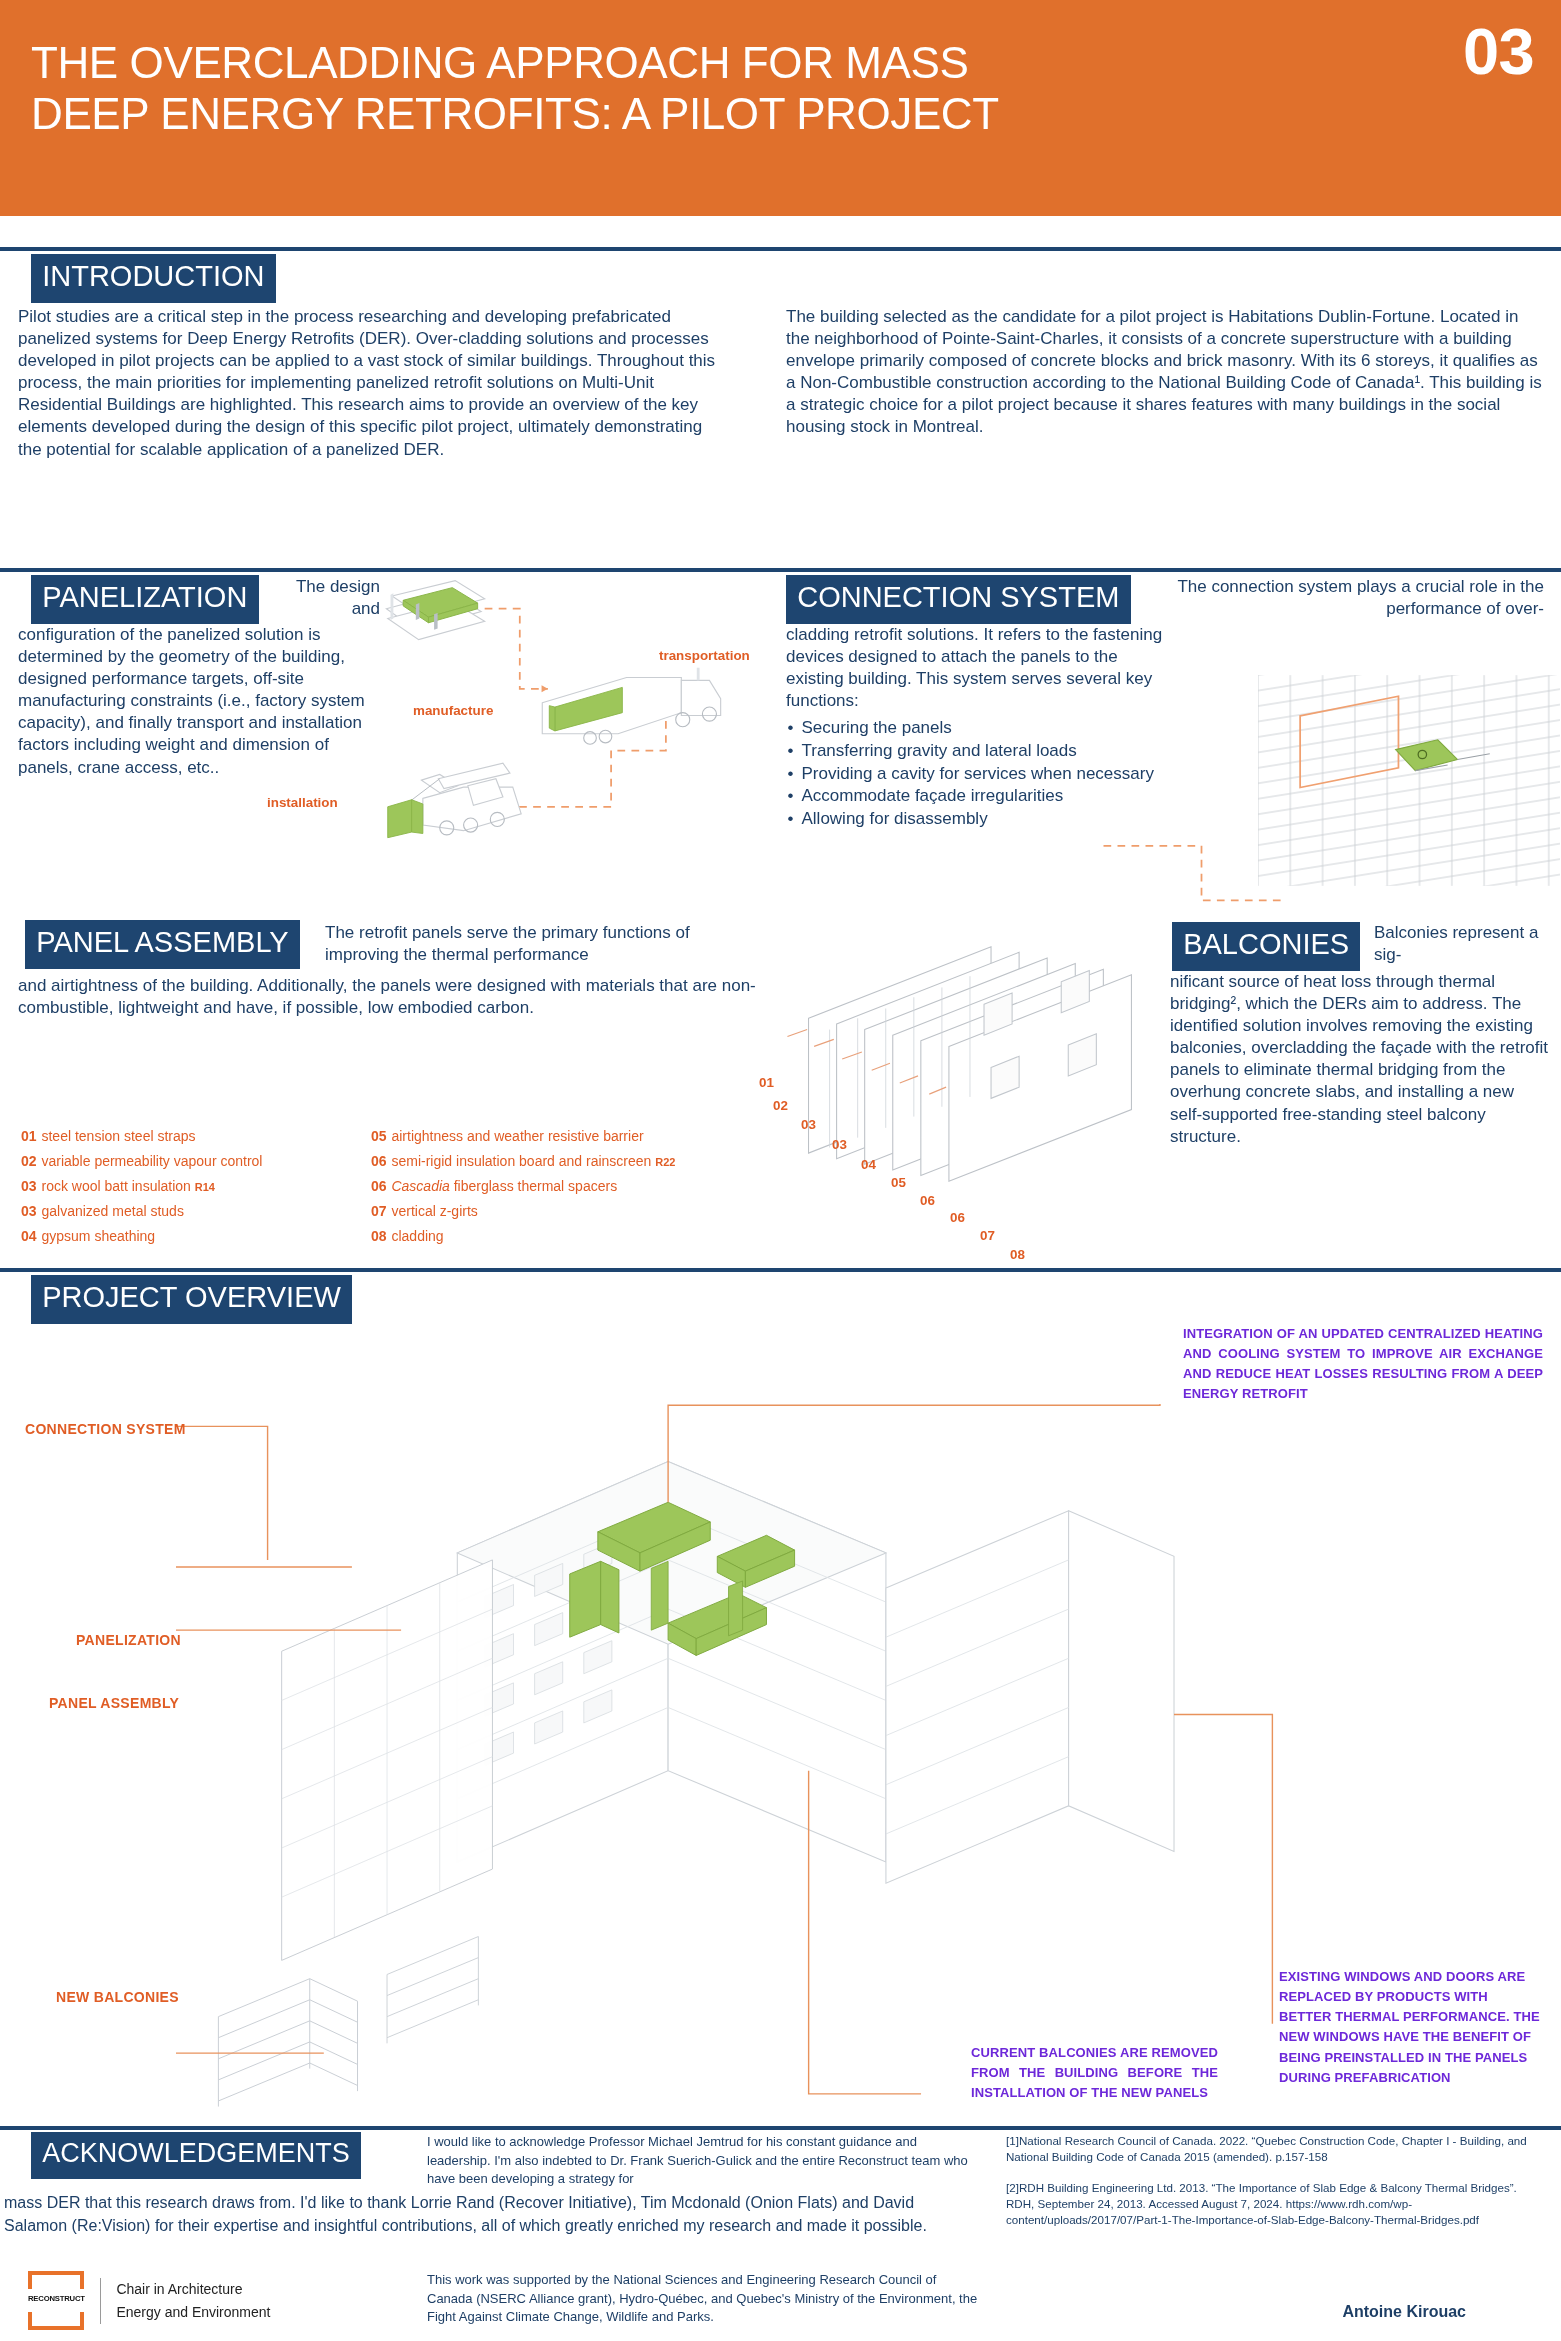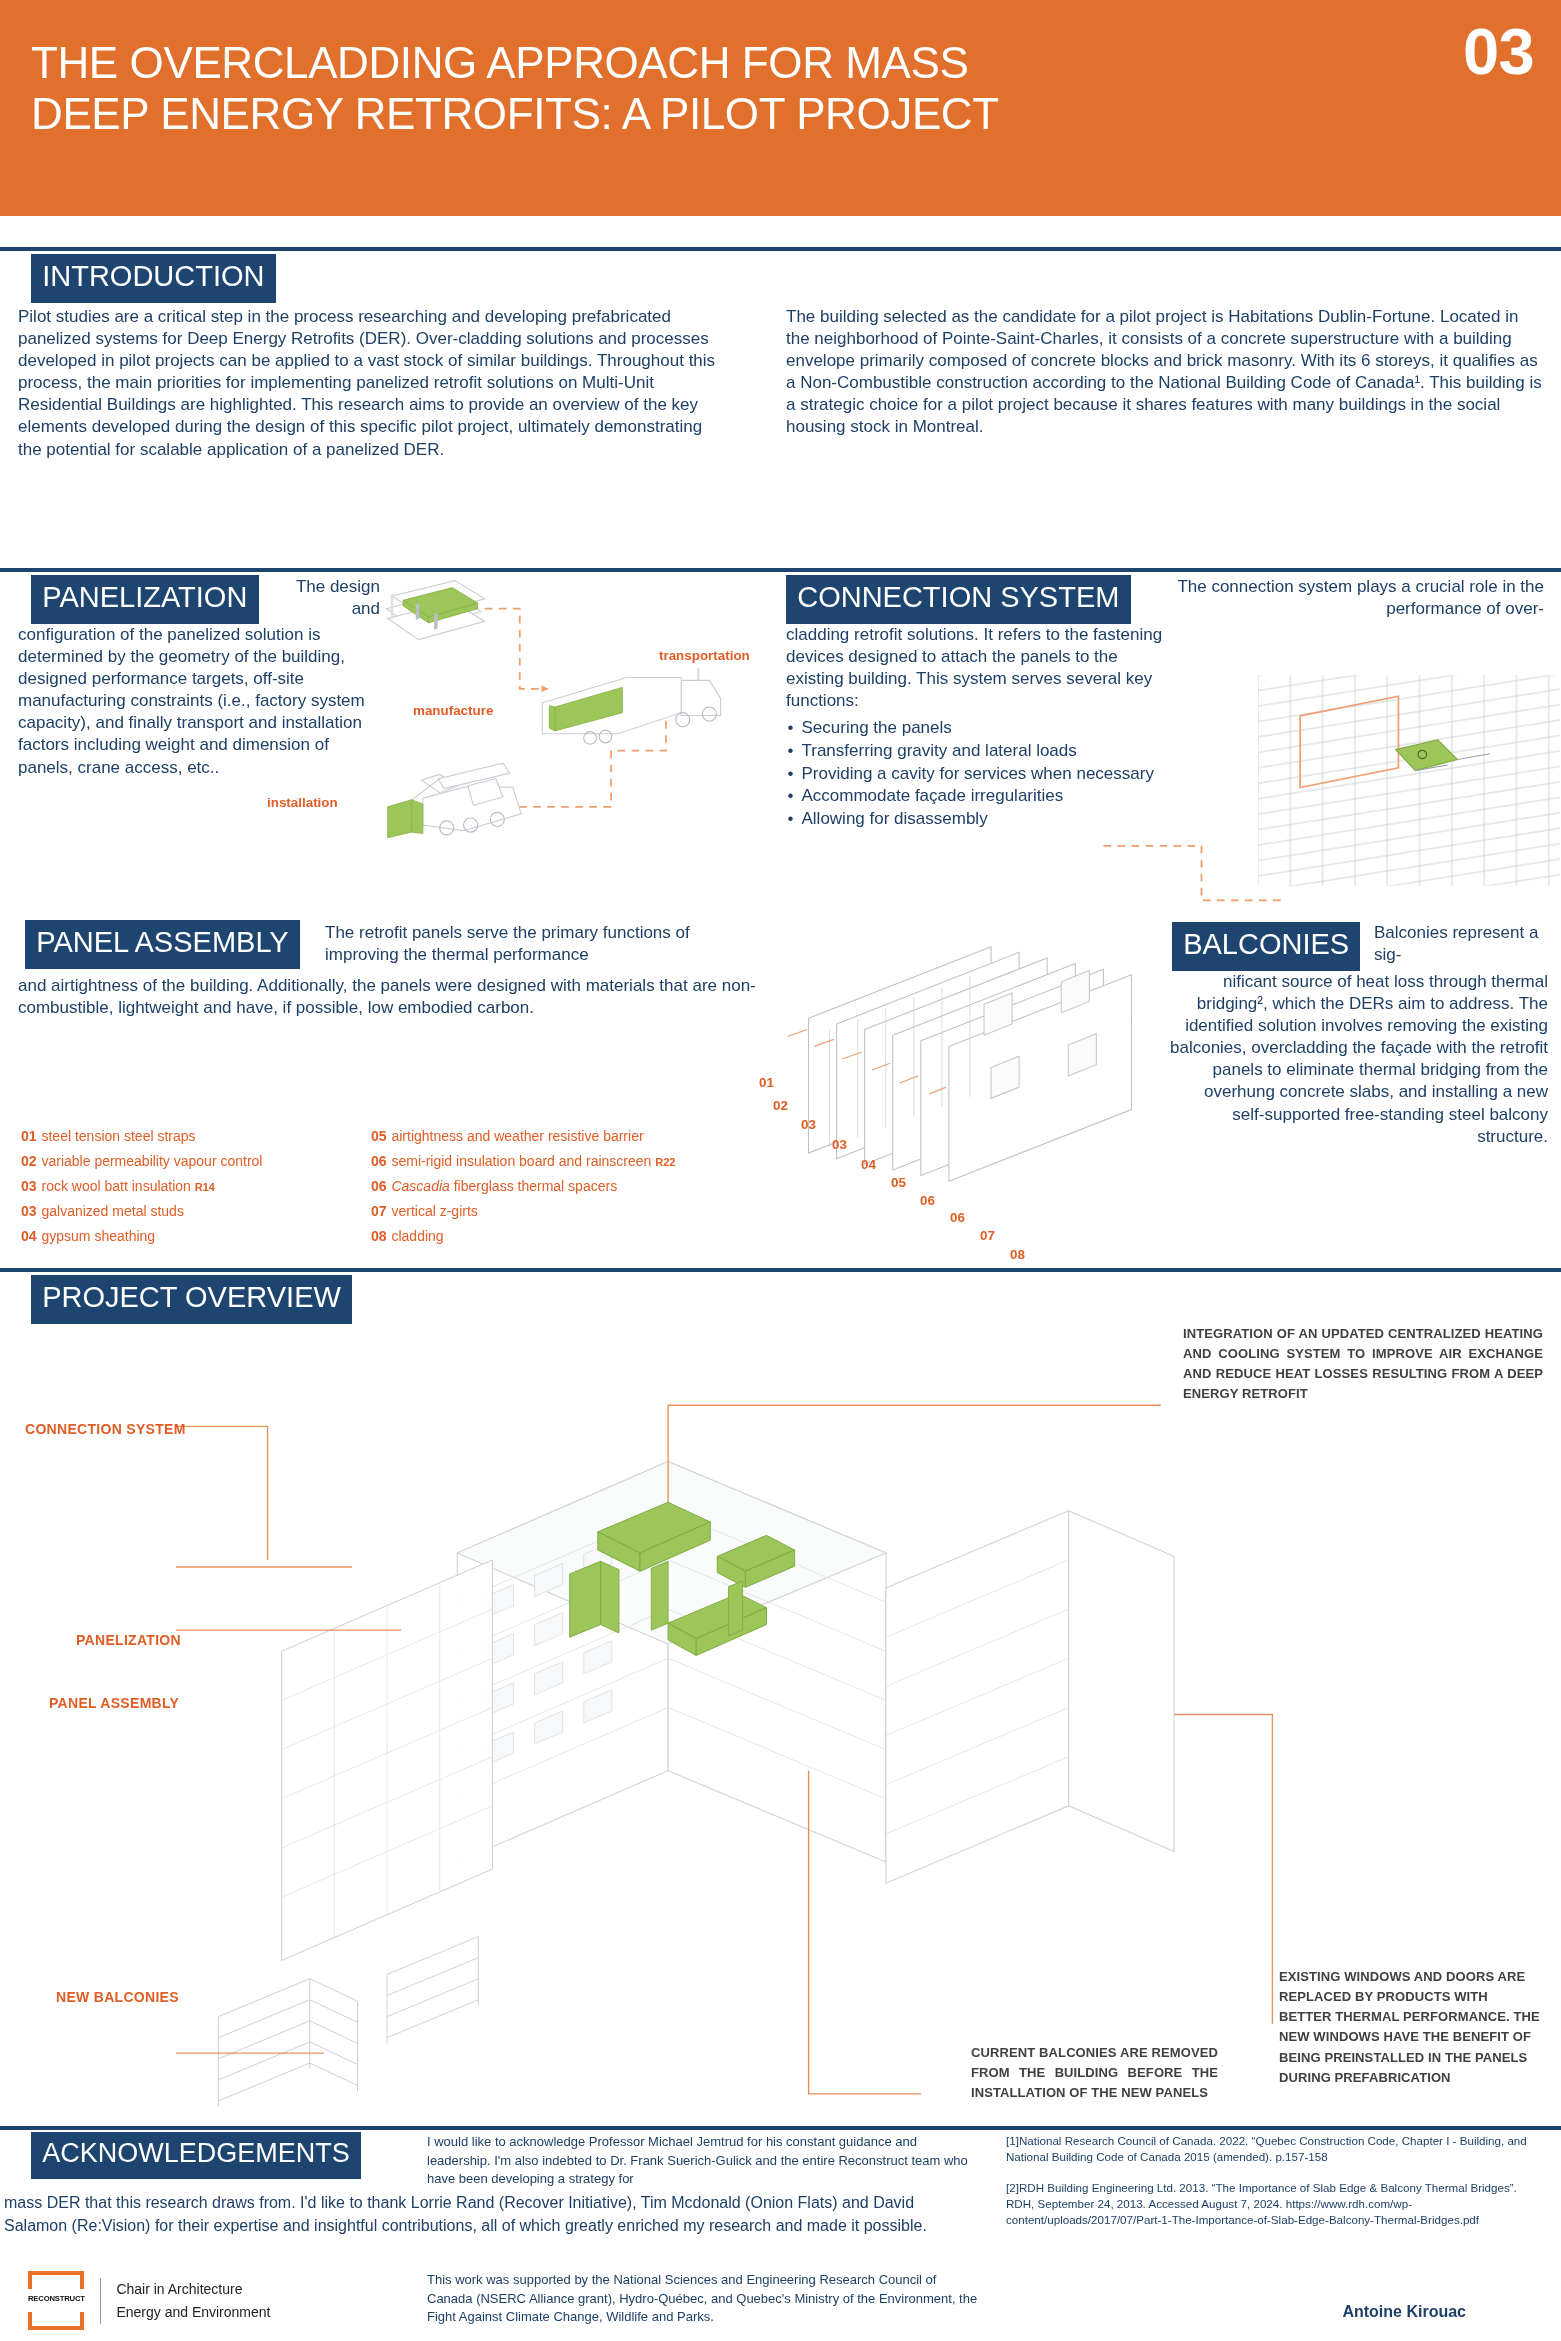--- a/index.html
+++ b/index.html
@@ -78,28 +78,28 @@
   .legend .num { font-weight: 700; margin-right: 4.9px; }
   .legend .sub { font-size: 11px; font-weight: 700; }
   .legend .ital { font-style: italic; }
   #legend-a { left: 21px; top: 1098px; width: 337px; }
   #legend-b { left: 371px; top: 1098px; width: 379px; }
 
   
   .bal-head { position: absolute; left: 1172px; top: 922px; }
   .bal-lead { position: absolute; left: 1374px; top: 922px; width: 171px;
     font-size: 17px; line-height: 1.30; }
-  .bal-body { position: absolute; left: 1170px; top: 971px; width: 378px; text-align: right; }
+  .bal-body { position: absolute; left: 1170px; top: 971px; width: 378px; }
 
   
   #rule-po { top: 1268px; }
   .po-head { position: absolute; left: 31px; top: 1275px; }
 
   .anno { position: absolute; font-size: 13px; line-height: 1.55;
-    color: #404040; font-weight: 700; letter-spacing: 0.1px; }
+    color: #6d28d9; font-weight: 700; letter-spacing: 0.1px; }
   .po-label { position: absolute; font-size: 14px; color: #e05d25;
     font-weight: 600; letter-spacing: 0.3px; white-space: nowrap; }
 
   
   #rule-ack { top: 2126px; }
   .ack-head { position: absolute; left: 31px; top: 2132px; }
   .ack-lead { position: absolute; left: 427px; top: 2133px; width: 555px;
     font-size: 13px; line-height: 1.44; }
   .ack-body { position: absolute; left: 4px; top: 2191px; width: 966px;
     font-size: 16px; line-height: 1.44; }

